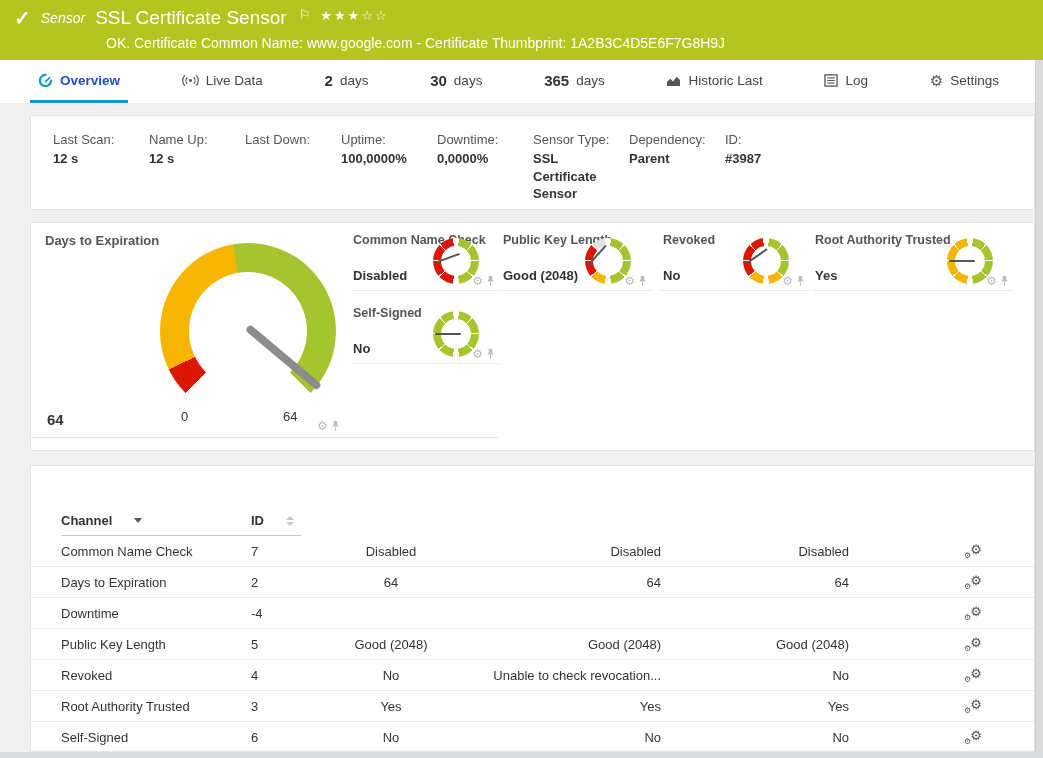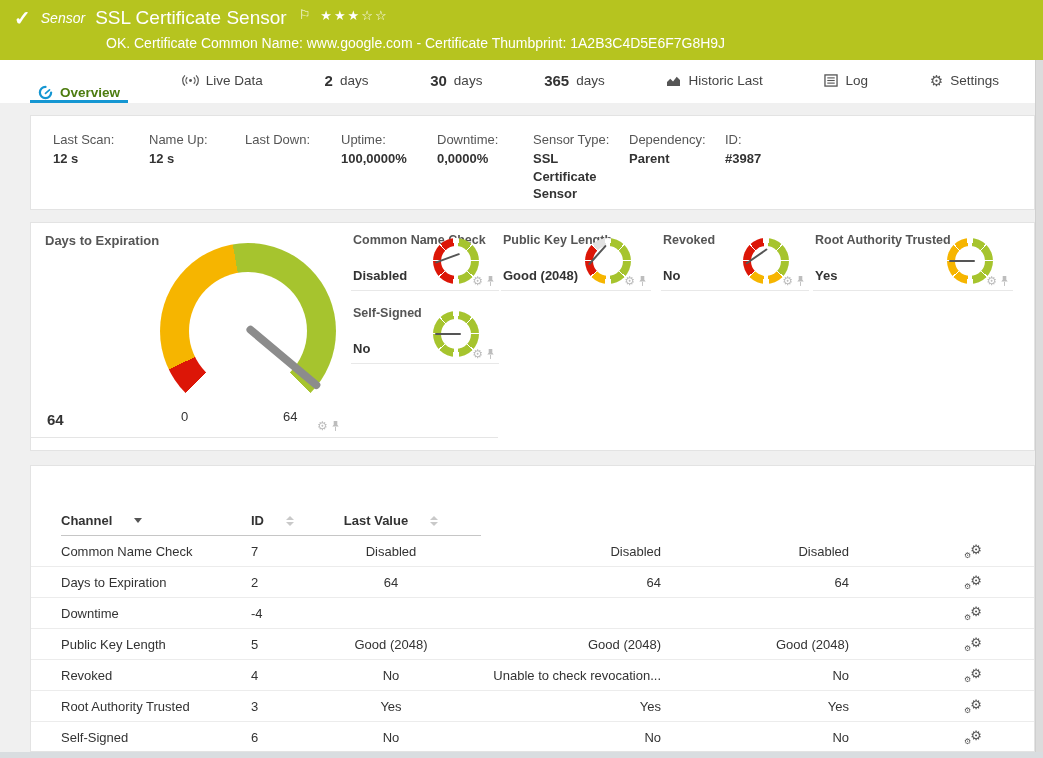--- a/index.html
+++ b/index.html
@@ -14,21 +14,21 @@
   .hdr-title { font-size:19px; }
   .hdr-flag { font-size:13px; margin-left:2px; opacity:.95; align-self:flex-start; }
   .hdr-stars { font-size:13px; letter-spacing:2px; align-self:flex-start; margin-top:1px; }
   .hdr-status { position:absolute; top:35px; left:65px; font-size:14px;margin-left:41px; }
 
   
   .tabbar { position:absolute; top:60px; left:0; width:1035px; height:43px; background:#fff;
             display:flex; justify-content:space-between; padding:0 28px 0 30px; }
   .tab { display:flex; align-items:center; gap:7px; font-size:13.5px; color:#444;
          border-bottom:3px solid transparent; padding:0 8px; cursor:pointer; }
-  .tab.active { border-bottom-color:#1496d2; font-weight:bold; color:#4d7c0f;align-items:flex-end; }
+  .tab.active { border-bottom-color:#1496d2; font-weight:bold; color:#1d4ed8; }
   .tab .num { font-weight:bold; font-size:15px; color:#333; }
   .tab .ticon { display:inline-flex; align-items:center; }
   .tab .glyph { font-size:15px; color:#555; line-height:1; }
 
   
   .scrollstrip { position:absolute; top:60px; right:0; width:8px; height:698px;
                  background:#dcdcdc; border-left:1px solid #cfcfcf; }
 
   
   .panel { position:absolute; left:30px; width:1005px; background:#fff; border:1px solid #e3e3e3; }
@@ -352,27 +352,20 @@
         <span>Channel</span>
         <span class="tri-down-dark"></span>
       </div>
       <div class="hcell sortcell">
         <span>ID</span>
         <span class="sort-both">
             <i class="u"></i>
             <i class="d"></i>
           </span>
       </div>
-      <div class="hcell sortcell c-center">
-        <span>Last Value</span>
-        <span class="sort-both">
-            <i class="u"></i>
-            <i class="d"></i>
-          </span>
-      </div>
       <div></div>
     </div>
 
     <div class="trow">
       <div>Common Name Check</div>
       <div>7</div>
       <div class="c-center">Disabled</div>
       <div class="c-right">Disabled</div>
       <div class="c-right">Disabled</div>
       <div class="c-gear">

